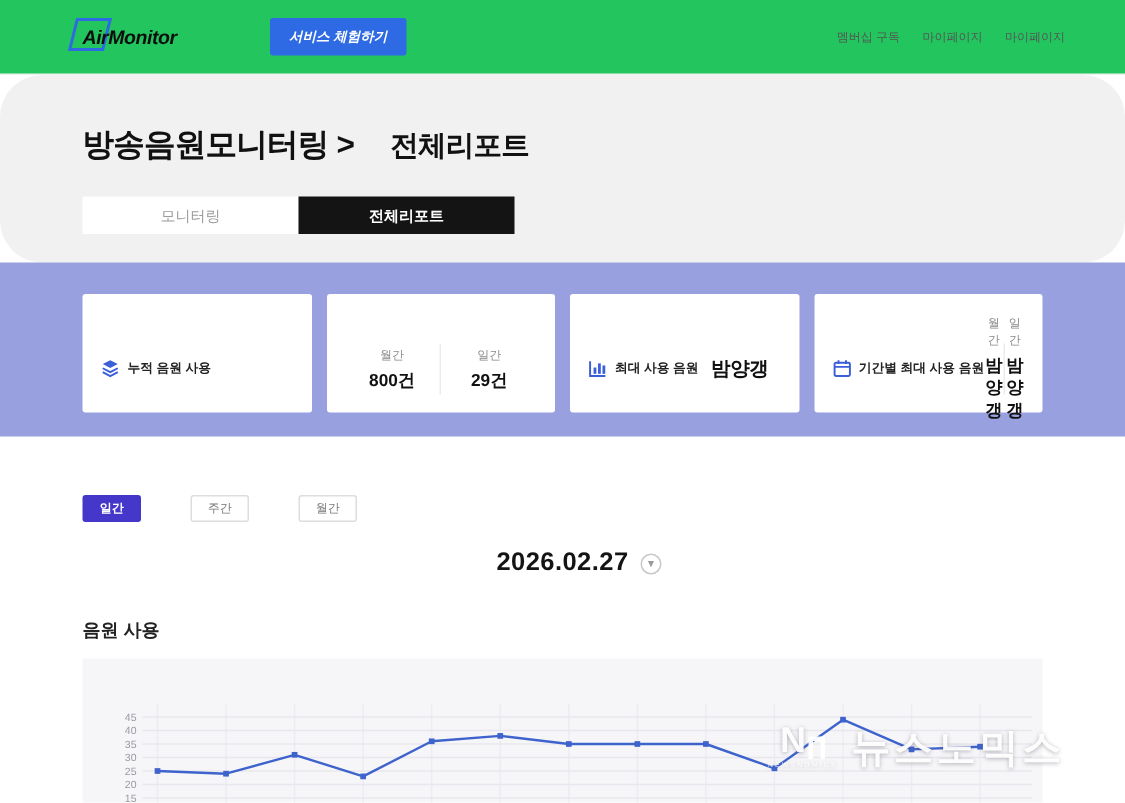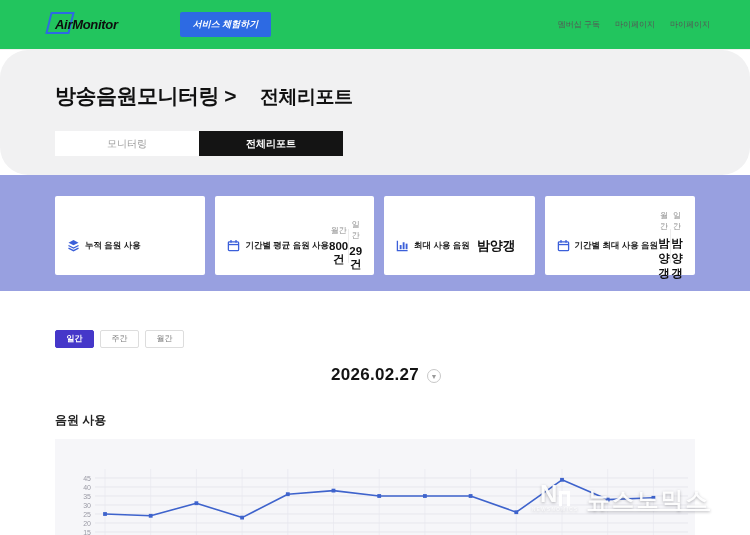--- a/index.html
+++ b/index.html
@@ -46,42 +46,42 @@
   .col-value { font-size:11.5px; font-weight:bold; color:#111; }
   .col-divider { width:1px; height:34px; background:#ececec; }
   .icon-svg { width:13px; height:13px; display:block; }
 
   
   .report { padding:0 55px; }
   .filters { display:flex; gap:6px; margin-top:39px; }
   .filter-btn { width:39px; height:18px; line-height:16px; text-align:center; font-size:8px;
                 border-radius:2px; cursor:pointer; }
   .filter-btn.active { background:#4537c9; color:#fff; border:1px solid #4537c9; font-weight:bold; }
-  .filter-btn.inactive { background:#fff; color:#777; border:1px solid #ddd; }
+  .filter-btn.inactive { background:#fff; color:#777; border:1px solid #ddd;margin-left:27px; }
 
   .date-row { position:relative; text-align:center; margin-top:17px; height:24px; }
   .date-text { font-size:17px; font-weight:bold; letter-spacing:0.3px; color:#141414; }
   .date-chevron { position:absolute; left:50%; margin-left:52px; top:4px; width:14px; height:14px;
                   border:1px solid #c8c8c8; border-radius:50%; display:flex; align-items:center;
                   justify-content:center; color:#9a9a9a; font-size:7px; cursor:pointer; background:#fff; }
 
   .chart-title { margin-top:23px; font-size:12px; font-weight:bold; color:#222; }
   .chart-wrap { margin-top:10px; width:640px; height:120px; background:#f6f6f9; position:relative; }
   .chart-wrap svg { display:block; }
 
   
   .watermark { position:absolute; right:40px; top:482px; display:flex; align-items:flex-end; gap:9px;
                color:rgba(255,255,255,0.95); text-shadow:0 1px 3px rgba(90,90,100,0.45);
                pointer-events:none; }
   .wm-logo { display:flex; flex-direction:column; align-items:center; line-height:1; }
   .wm-mark { font-size:24px; font-weight:bold; letter-spacing:1px; display:flex; align-items:flex-end; }
   .wm-box { display:inline-block; width:11px; height:15px; border:3.5px solid rgba(255,255,255,0.95);
             border-bottom:none; margin-left:1px; }
   .wm-sub { font-size:4.5px; letter-spacing:1.5px; margin-top:2px; opacity:0.85; }
-  .wm-text { font-size:22px; font-weight:bold; letter-spacing:2.5px; line-height:1.1;text-decoration:underline; }
+  .wm-text { font-size:26px; font-weight:bold; letter-spacing:2.5px; line-height:1.1; }
 </style>
 </head>
 <body>
 
 <div class="header">
   <div class="logo">
     <span class="logo-frame"></span>
     <span class="logo-text">AirMonitor</span>
   </div>
   <button class="cta-btn">서비스 체험하기</button>
@@ -110,29 +110,20 @@
       <svg class="icon-svg" viewBox="0 0 14 14">
         <path d="M7 1.2 12.4 4 7 6.8 1.6 4z" fill="#3b5fd9"></path>
         <path d="M1.6 7 7 9.8 12.4 7" fill="none" stroke="#3b5fd9" stroke-width="1.4"></path>
         <path d="M1.6 9.8 7 12.6 12.4 9.8" fill="none" stroke="#3b5fd9" stroke-width="1.4"></path>
       </svg>
       <span class="card-title">누적 음원 사용</span>
     </div>
   </div>
 
   <div class="card">
-    <div class="card-head">
-      <svg class="icon-svg" viewBox="0 0 14 14">
-        <rect x="1.5" y="3" width="11" height="9.5" rx="1" fill="none" stroke="#3b5fd9" stroke-width="1.4"></rect>
-        <line x1="4.3" y1="1.2" x2="4.3" y2="4" stroke="#3b5fd9" stroke-width="1.4"></line>
-        <line x1="9.7" y1="1.2" x2="9.7" y2="4" stroke="#3b5fd9" stroke-width="1.4"></line>
-        <line x1="1.5" y1="6" x2="12.5" y2="6" stroke="#3b5fd9" stroke-width="1.4"></line>
-      </svg>
-      <span class="card-title">기간별 평균 음원 사용</span>
-    </div>
     <div class="card-cols">
       <div class="card-col">
         <div class="col-label">월간</div>
         <div class="col-value">800건</div>
       </div>
       <div class="col-divider"></div>
       <div class="card-col">
         <div class="col-label">일간</div>
         <div class="col-value">29건</div>
       </div>

